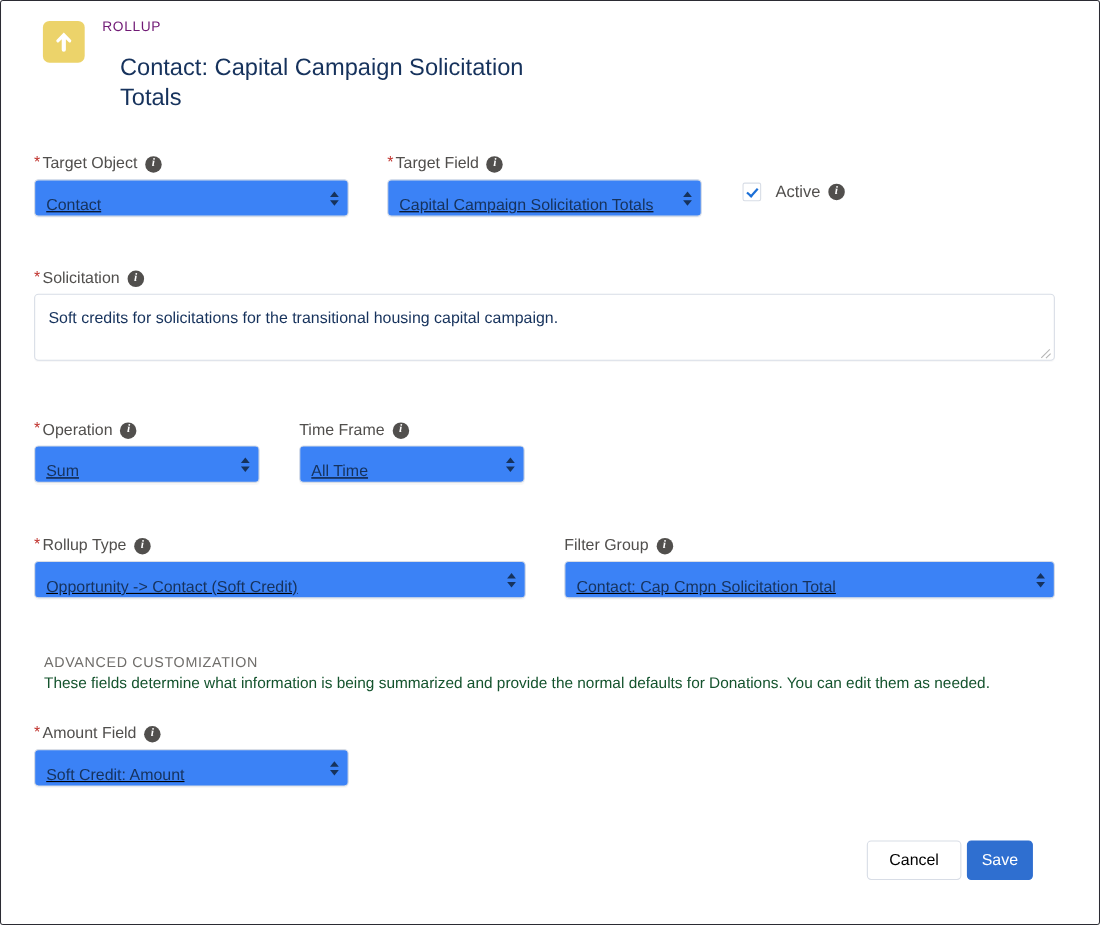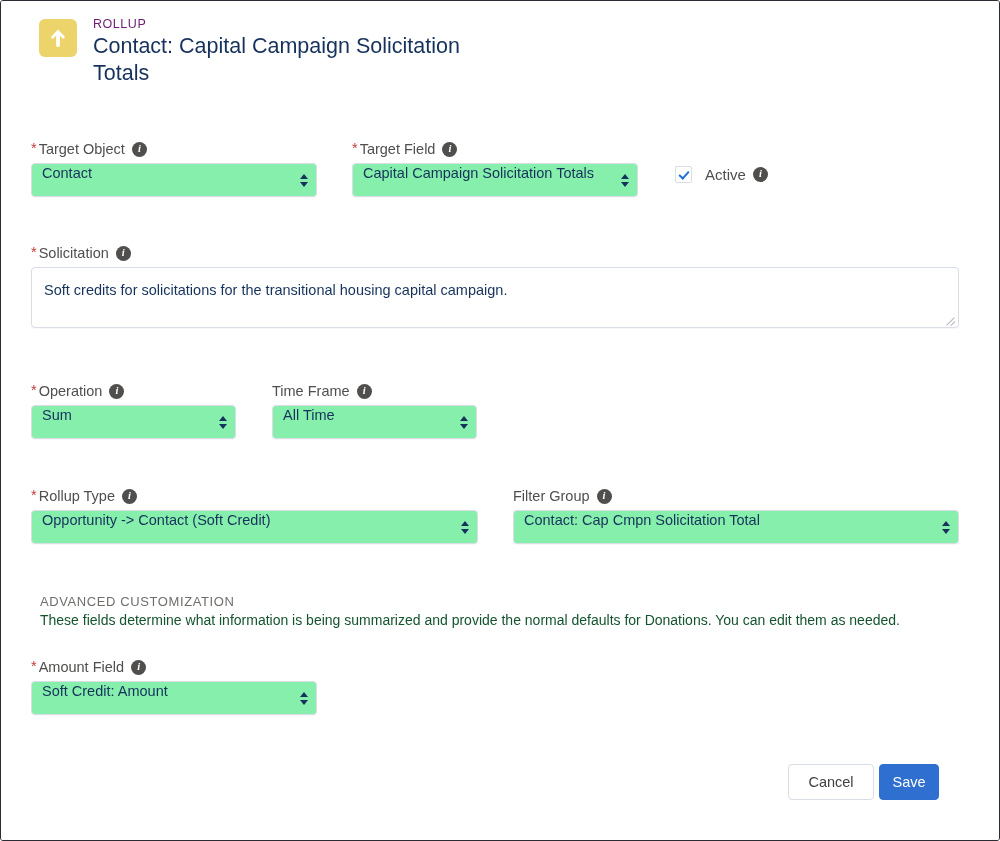--- a/index.html
+++ b/index.html
@@ -63,21 +63,21 @@
     text-transform: uppercase;
     line-height: 15px;
     margin: 0 0 1px 0;
   }
   .page-title {
     font-size: 21.5px;
     color: #16325c;
     line-height: 27px;
     font-weight: 400;
     max-width: 400px;
-    margin: 0;
+    margin: 16px;
   }
 
   
   .form-area {
     position: absolute;
     left: 0;
     top: 0;
     width: 1000px;
   }
   .field {
@@ -118,24 +118,25 @@
     flex: none;
   }
 
   
   .select-box {
     position: relative;
     box-sizing: border-box;
     height: 34px;
     border: 1px solid #d8dde6;
     border-radius: 4px;
-    background: #86efac;
-    display: flex;
-    align-items: flex-start;
+    background: #3b82f6;
+    display: flex;
+    align-items: flex-end;
     box-shadow: 0 1px 1px rgba(0,0,0,0.03);
+    text-decoration: underline;
   }
   .select-value {
     font-size: 14.5px;
     color: #16325c;
     padding-left: 10px;
     padding-right: 26px;
     white-space: nowrap;
     overflow: hidden;
     flex: 1;
     line-height: 18px;
@@ -270,21 +271,21 @@
     display: inline-flex;
     align-items: center;
     justify-content: center;
     cursor: pointer;
     position: absolute;
     user-select: none;
   }
   .btn-cancel {
     background: #ffffff;
     border: 1px solid #d8dde6;
-    color: #404040;
+    color: #000000;
     width: 86px;
   }
   .btn-save {
     background: #2f6fd0;
     border: 1px solid #2f6fd0;
     color: #ffffff;
     width: 60px;
   }
 </style>
 </head>

